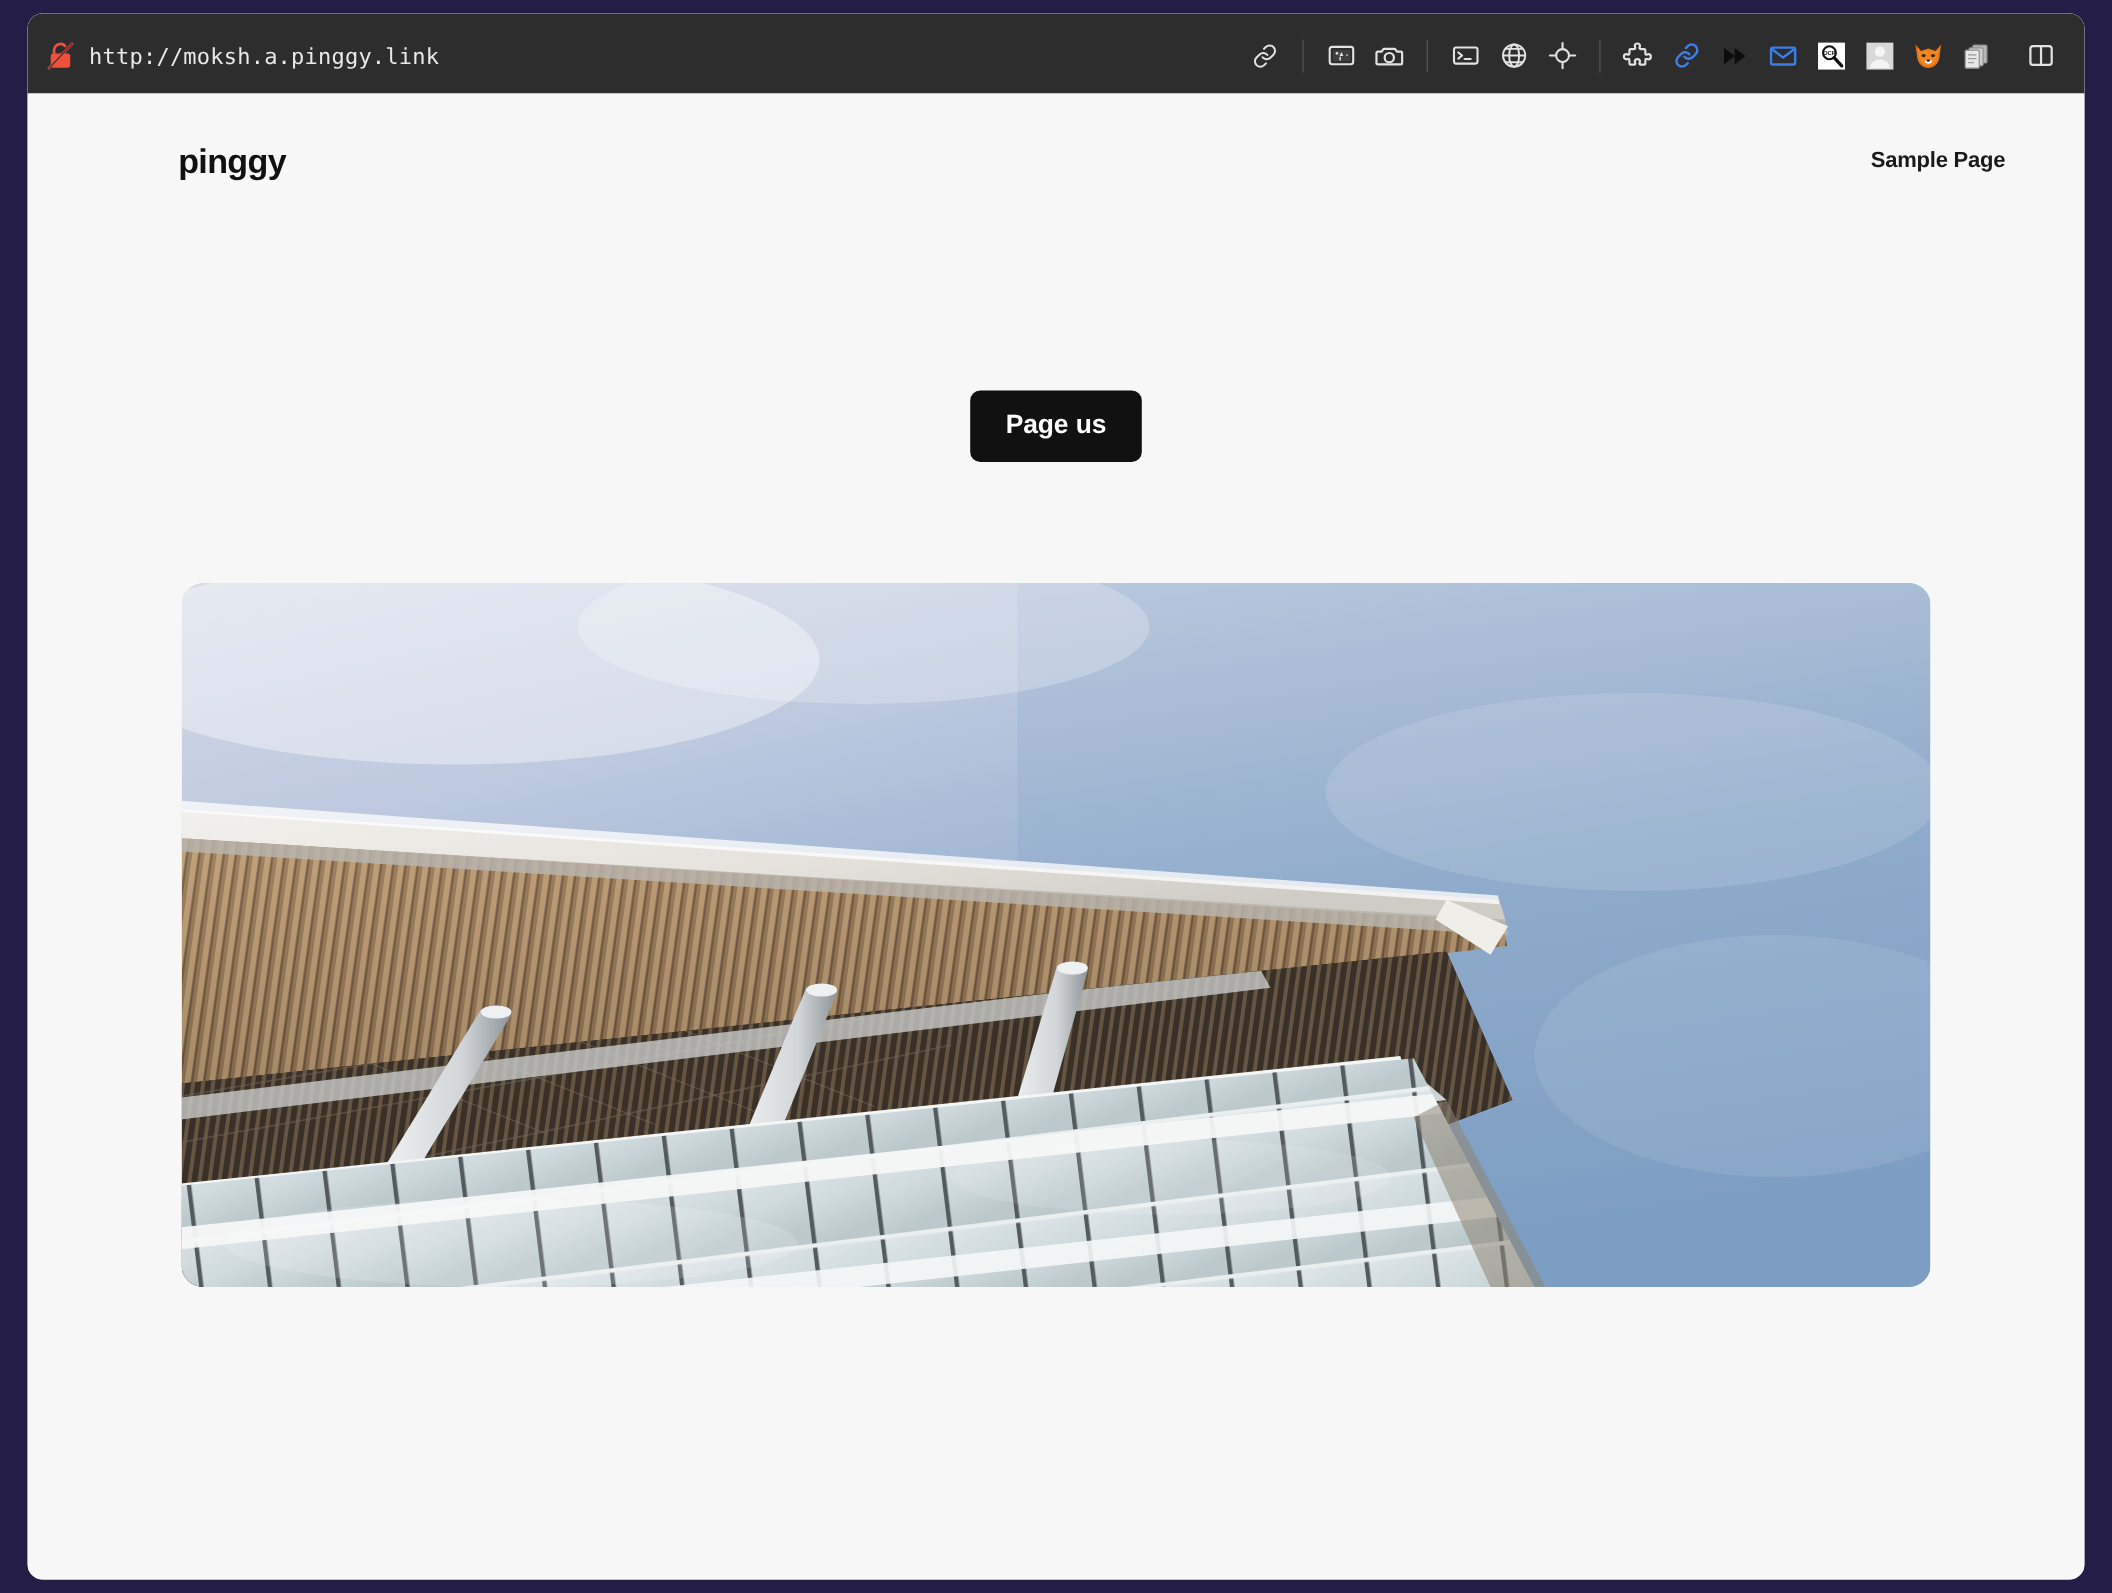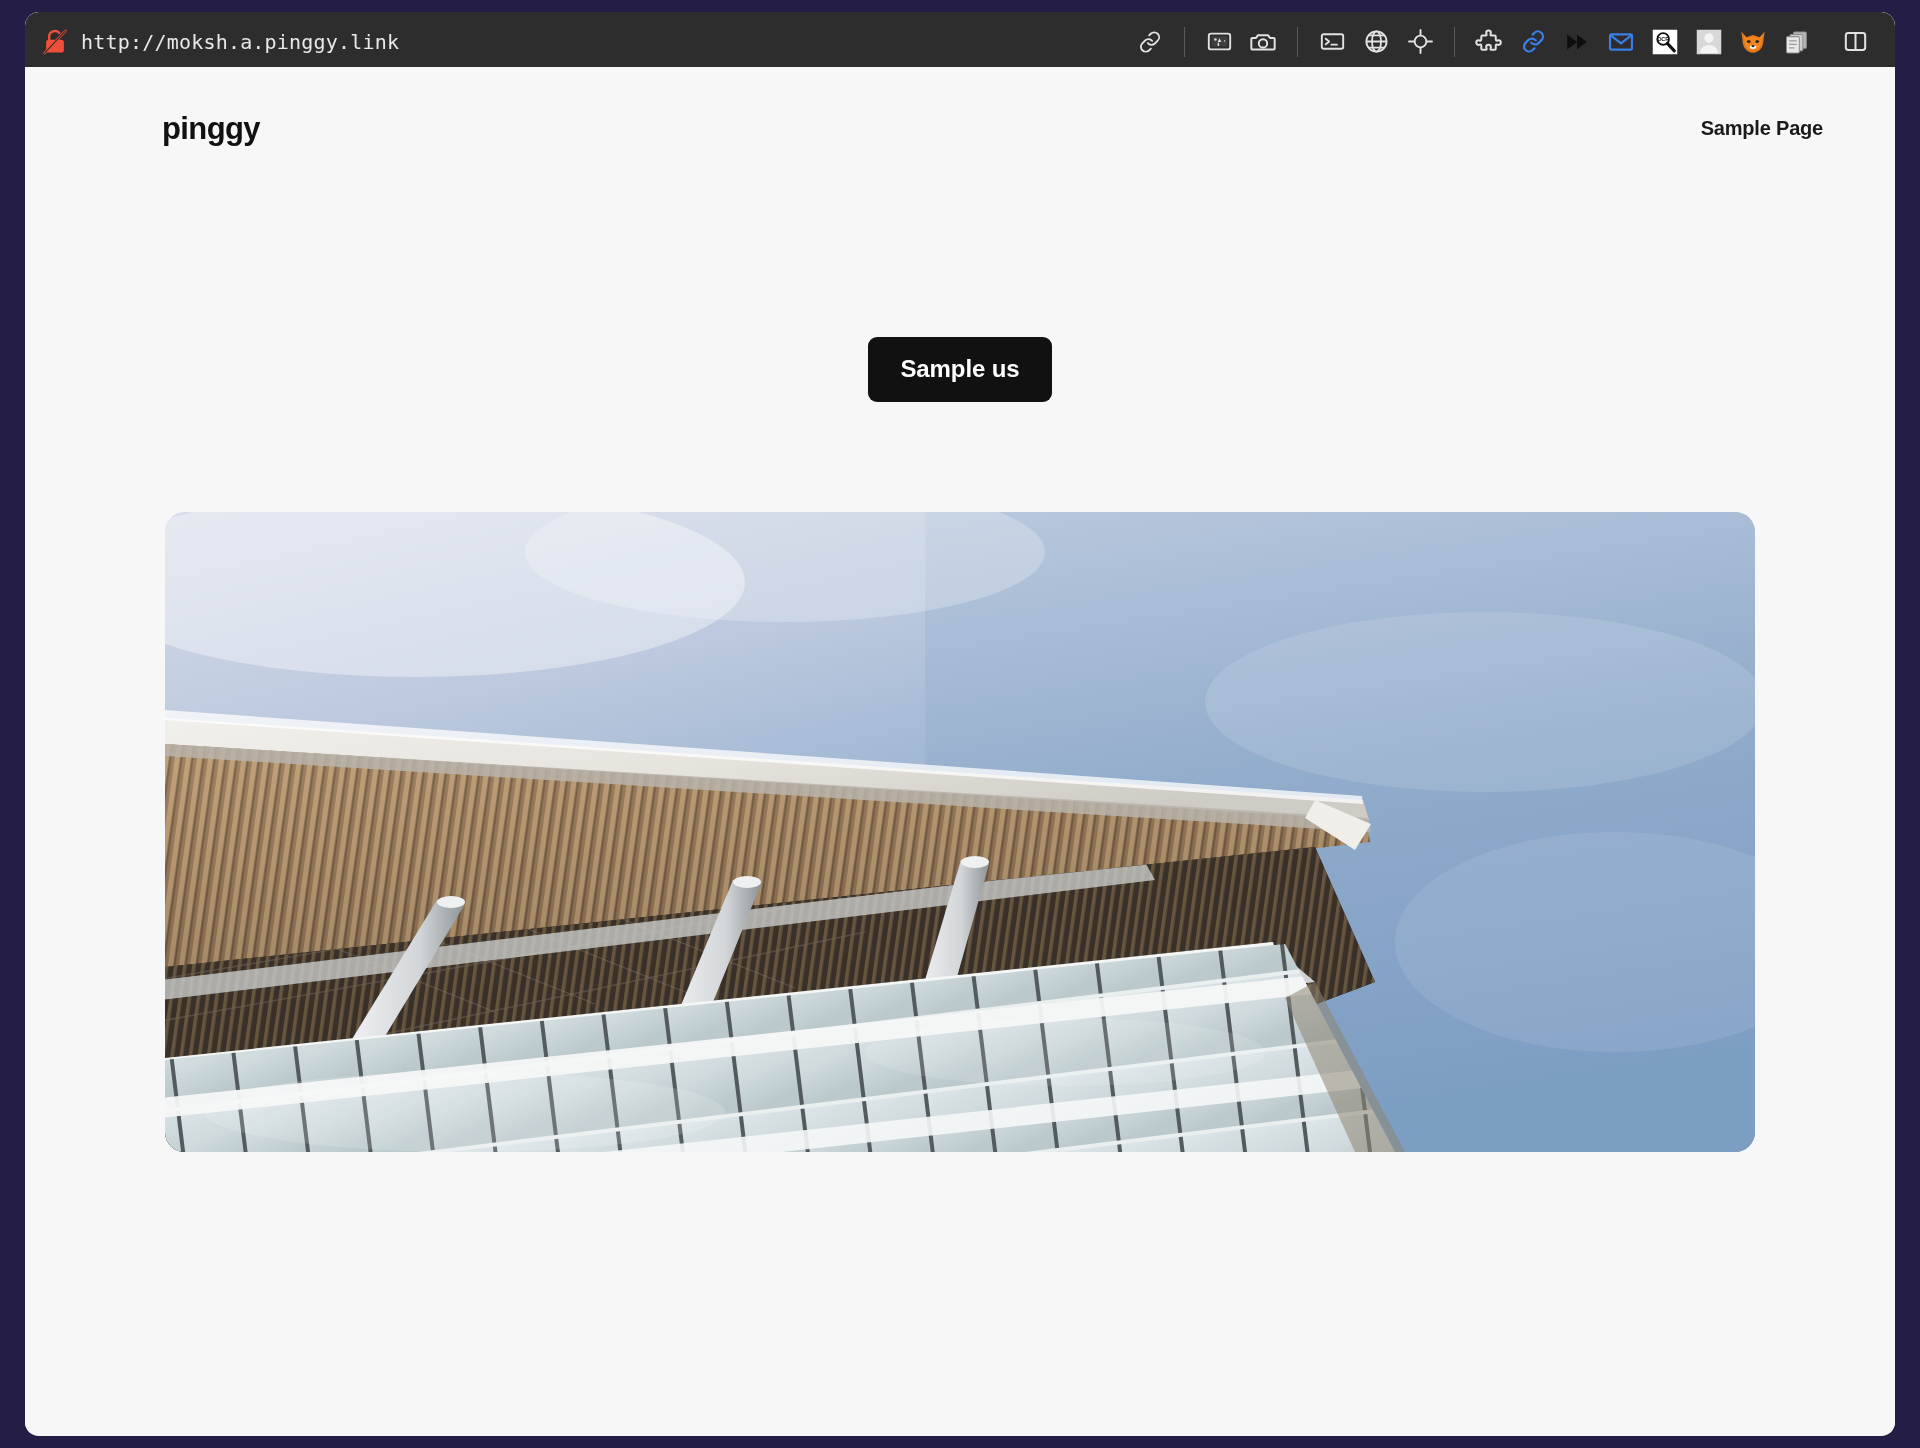--- a/index.html
+++ b/index.html
@@ -28,21 +28,21 @@
     width: 1870px;
     height: 1424px;
     border-radius: 14px;
     overflow: hidden;
     background: #f7f7f7;
   }
 
   
   #toolbar {
     position: relative;
-    height: 55px;
+    height: 73px;
     width: 100%;
     background: #2d2d2d;
     display: flex;
     align-items: center;
     padding: 4px 18px 0 16px;
     border-top-left-radius: 14px;
     border-top-right-radius: 14px;
   }
 
   #url-zone {
@@ -338,21 +338,21 @@
     </div>
 
     <div id="page">
 
       <div id="site-header">
         <div id="site-logo">pinggy</div>
         <a id="nav-sample-page">Sample Page</a>
       </div>
 
       <div id="hero">
-        <button id="about-us-button">Sample us</button>
+        <button id="about-us-button">Page us</button>
 
         <div id="hero-image-wrap">
           <svg id="hero-image" viewBox="0 0 1590 640" preserveAspectRatio="xMidYMid slice">
             <defs>
               <linearGradient id="skyGrad" x1="0" y1="0" x2="0.55" y2="1">
                 <stop offset="0%" stop-color="#d6dce8"></stop>
                 <stop offset="30%" stop-color="#bcc9de"></stop>
                 <stop offset="62%" stop-color="#93aecd"></stop>
                 <stop offset="100%" stop-color="#7c9dc2"></stop>
               </linearGradient>

